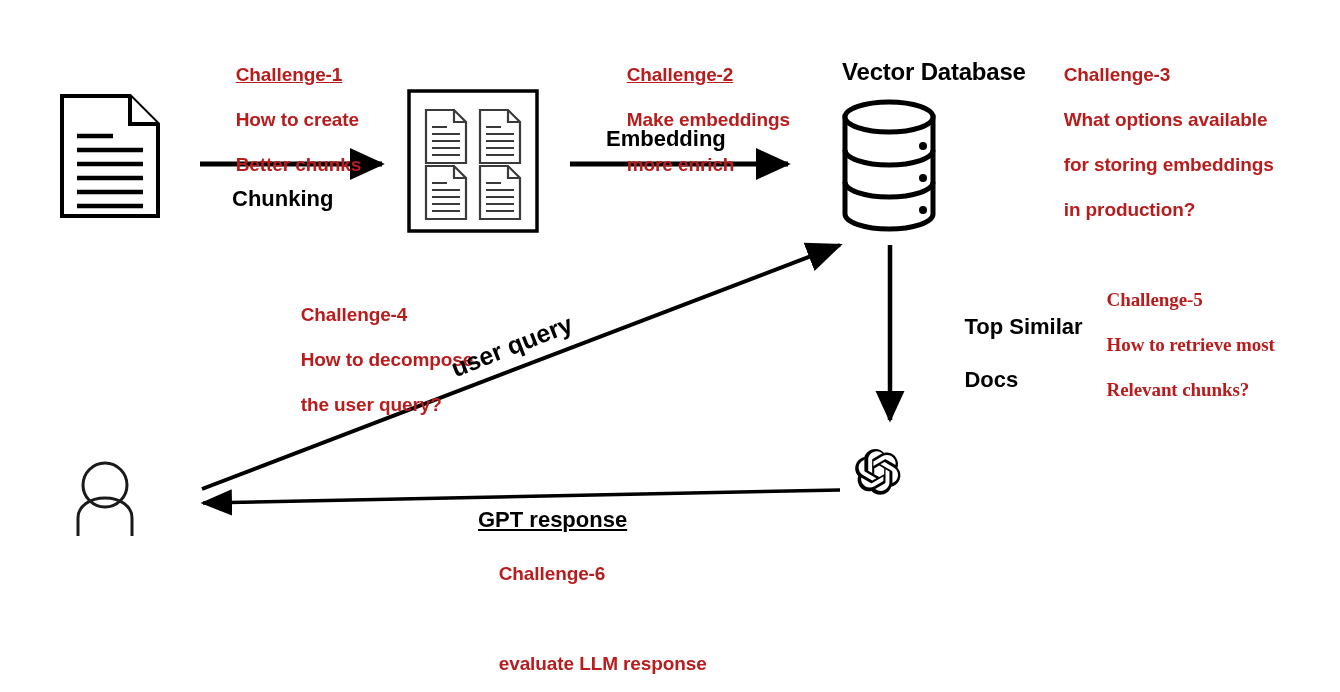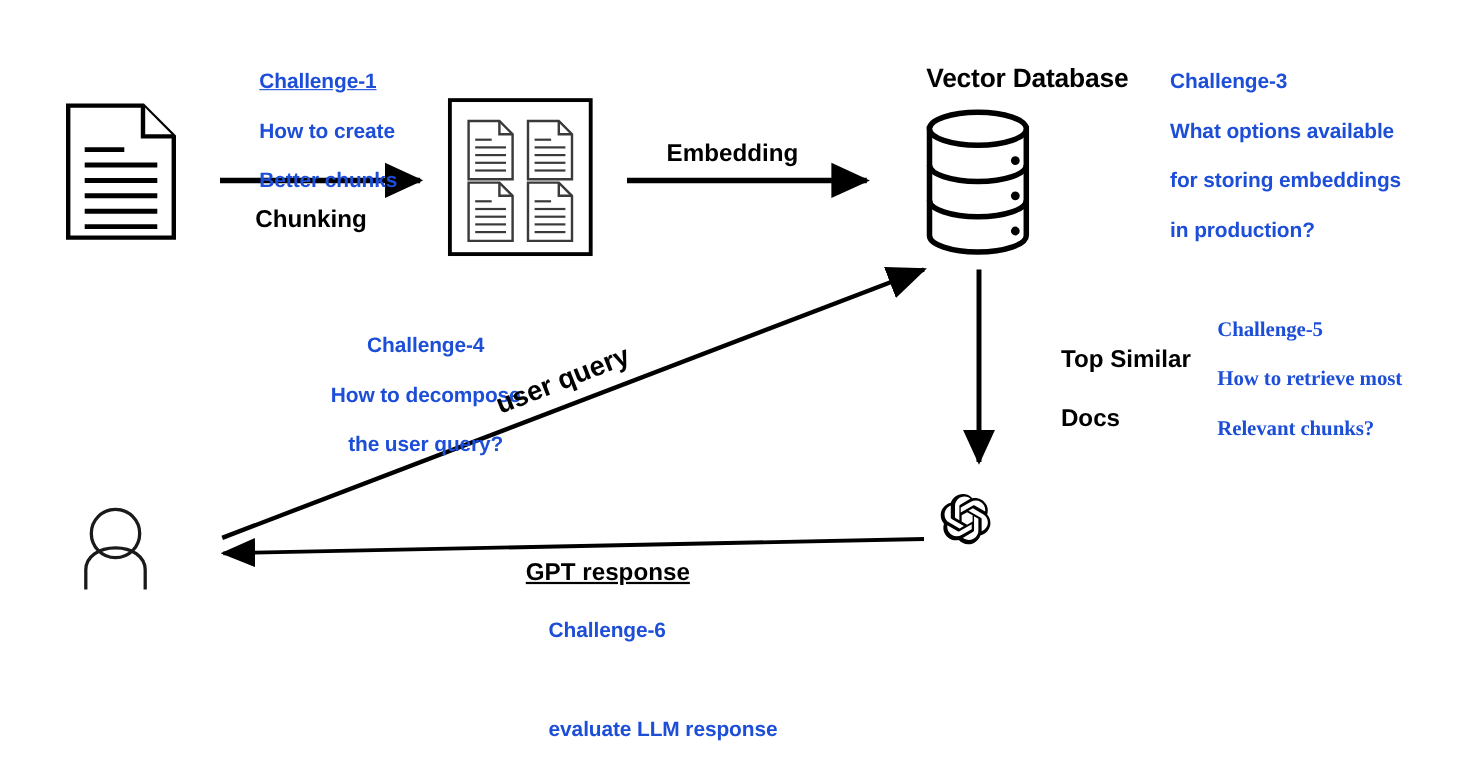--- a/index.html
+++ b/index.html
@@ -24,21 +24,21 @@
     top: 0;
     width: 1340px;
     height: 692px;
   }
   .txt {
     position: absolute;
     white-space: pre;
     line-height: 1.19;
   }
   .challenge {
-    color: #1d4ed8;
+    color: #b91c1c;
     font-weight: bold;
     font-size: 19px;
     letter-spacing: -0.1px;
   }
   .challenge .hdr {
     display: inline-block;
   }
   .challenge .hdr.underline {
     text-decoration: underline;
     text-underline-offset: 1px;
@@ -172,33 +172,38 @@
   </svg>
 
   <div class="txt challenge" style="left:215px; top:41px;">
     <span class="hdr underline">Challenge-1</span><br>
     <span>How to create</span><br>
     <span>Better chunks</span>
   </div>
 
   <div class="txt label-black" style="left:232px; top:142px;margin-top:44px;">Chunking</div>
 
+  <div class="txt challenge" style="left:606px; top:41px;">
+    <span class="hdr underline">Challenge-2</span><br>
+    <span>Make embeddings</span><br>
+    <span>more enrich</span>
+  </div>
 
   <div class="txt label-black" style="left:606px; top:126px;">Embedding</div>
 
   <div class="txt title-black" style="left:813px; top:58px;margin-left:29px;">Vector Database</div>
 
   <div class="txt challenge" style="left:1043px; top:41px;">
     <span class="hdr">Challenge-3</span><br>
     <span>What options available</span><br>
     <span>for storing embeddings</span><br>
     <span>in production?</span>
   </div>
 
-  <div class="txt challenge" style="left:280px; top:281px;text-align:center;">
+  <div class="txt challenge" style="left:280px; top:281px;">
     <span class="hdr">Challenge-4</span><br>
     <span>How to decompose</span><br>
     <span>the user query?</span>
   </div>
 
   <div class="txt rot-label" style="left:447px; top:356px; transform: rotate(-21.5deg);">user query</div>
 
   <div class="txt label-black" style="left:940px; top:288px;">
     <span>Top Similar</span><br>
     <span>Docs</span>

